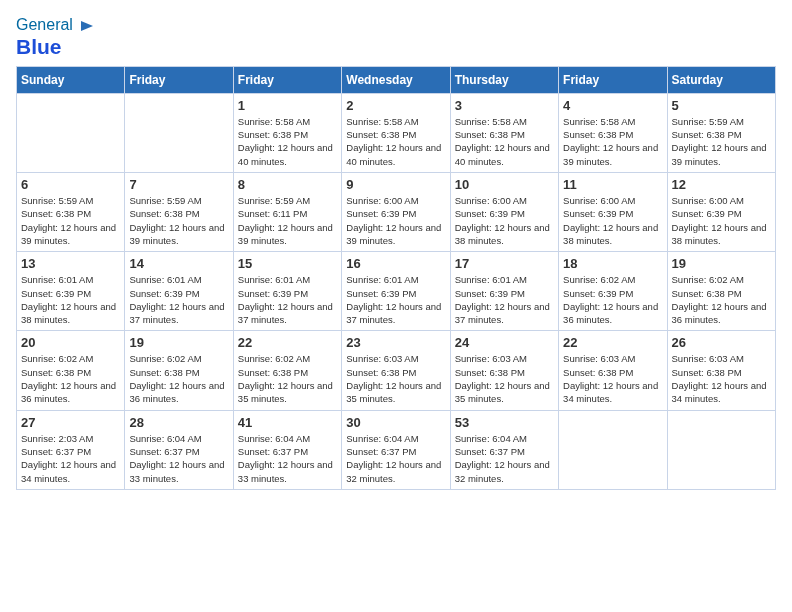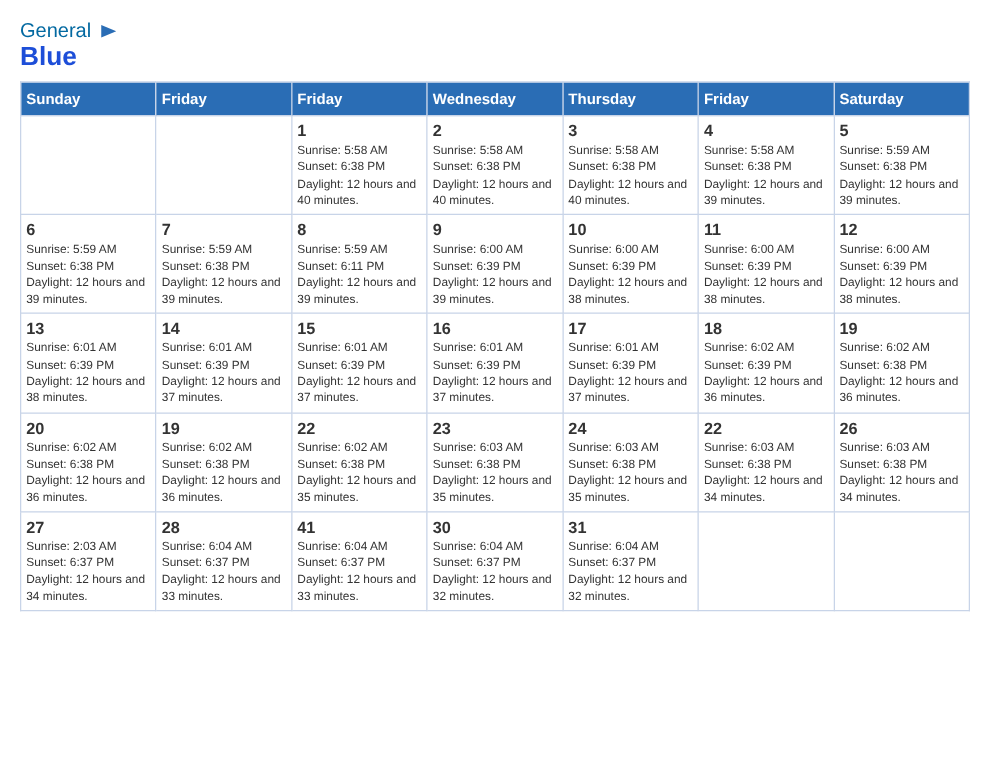--- a/index.html
+++ b/index.html
@@ -294,21 +294,21 @@
 Sunset: 6:37 PM
 Daylight: 12 hours and 33 minutes.</div>
         </td>
         <td>
           <span class="day-num">30</span>
           <div class="cell-detail">Sunrise: 6:04 AM
 Sunset: 6:37 PM
 Daylight: 12 hours and 32 minutes.</div>
         </td>
         <td>
-          <span class="day-num">31</span>
+          <span class="day-num">53</span>
           <div class="cell-detail">Sunrise: 6:04 AM
 Sunset: 6:37 PM
 Daylight: 12 hours and 32 minutes.</div>
         </td>
         <td class="empty-cell"></td>
         <td class="empty-cell"></td>
       </tr>
     </tbody>
 </table>
 

